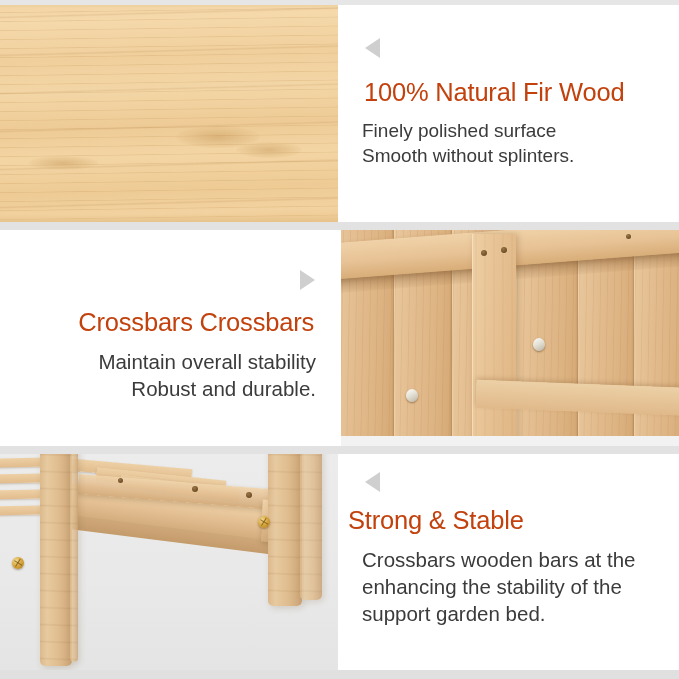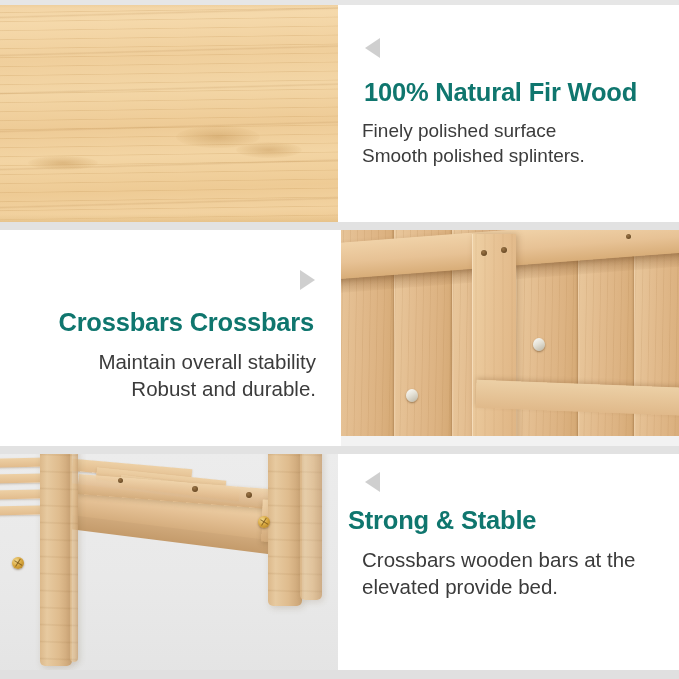--- a/index.html
+++ b/index.html
@@ -56,22 +56,22 @@
     border-bottom: 10px solid transparent;
     border-right: 15px solid #cfcfcf;
   }
   .marker.right {
     border-top: 10px solid transparent;
     border-bottom: 10px solid transparent;
     border-left: 15px solid #cfcfcf;
   }
 
   .headline {
-    color: #0f766e;
-    font-weight: bold;
+    color: #c2410c;
+    font-weight: normal;
     letter-spacing: -0.2px;
     position: absolute;
     white-space: nowrap;
   }
 
   .body-copy {
     color: #3b3b3b;
     position: absolute;
     line-height: 1.32;
     font-weight: 400;
@@ -315,21 +315,21 @@
       <div class="grain-edge-bottom"></div>
     </div>
   </div>
 
   <div class="cell text-panel" id="panel-1">
     <div class="text-inner">
       <div class="marker left"></div>
       <div class="headline">100% Natural Fir Wood</div>
       <div class="body-copy">
         <div>Finely polished surface</div>
-        <div>Smooth polished splinters.</div>
+        <div>Smooth without splinters.</div>
       </div>
     </div>
   </div>
 
   <div class="cell text-panel" id="panel-2">
     <div class="text-inner">
       <div class="marker right"></div>
       <div class="headline">Crossbars Crossbars</div>
       <div class="body-copy">
         <div>Maintain overall stability</div>
@@ -398,21 +398,22 @@
       <div class="screw-hole" style="left:118px; top:26px; width:5px; height:5px;"></div>
     </div>
   </div>
 
   <div class="cell text-panel" id="panel-3">
     <div class="text-inner">
       <div class="marker left"></div>
       <div class="headline">Strong &amp; Stable</div>
       <div class="body-copy">
         <div>Crossbars wooden bars at the</div>
-        <div>elevated provide bed.</div>
+        <div>enhancing the stability of the</div>
+        <div>support garden bed.</div>
       </div>
     </div>
   </div>
 
   <div class="edge-top"></div>
   <div class="sep-h" style="top:222px; height:8px;"></div>
   <div class="sep-h" style="top:446px; height:8px;"></div>
   <div class="edge-bottom"></div>
   <div class="sep-v" style="left:338px; width:3px;"></div>
 

